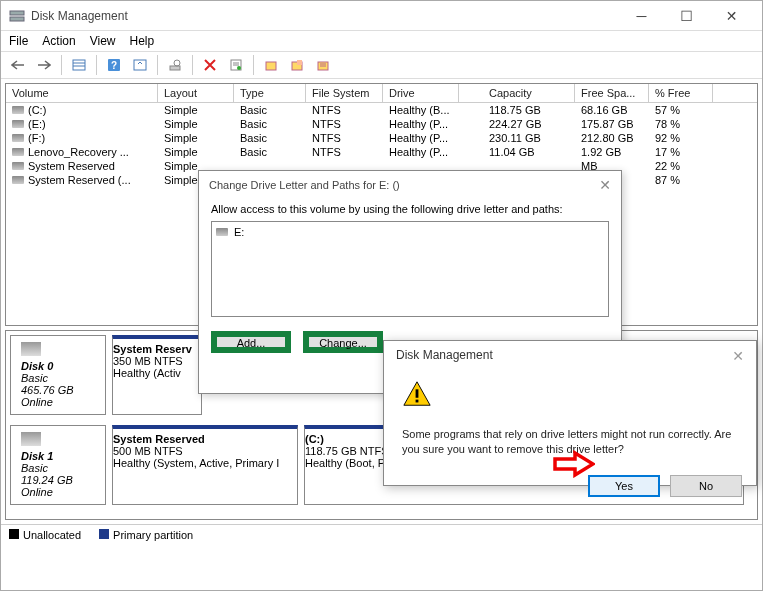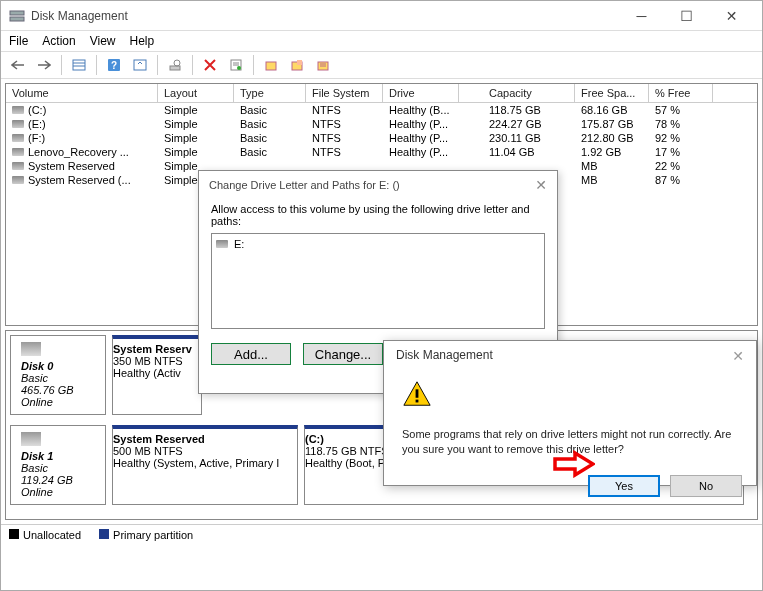--- a/index.html
+++ b/index.html
@@ -35,28 +35,28 @@
 .disk-label .dname { font-weight: bold; font-size: 11px; }
 .disk-label .dicon { width: 20px; height: 14px; background: linear-gradient(#999,#ddd); margin-bottom: 2px; display: inline-block; }
 .part { border: 1px solid #888; border-top: 4px solid #1e3a8a; padding: 4px 0; font-size: 11px; }
 .part .pname { font-weight: bold; }
 
 .legend { padding: 4px 8px; font-size: 11px; display: flex; gap: 18px; align-items: center; border-top: 1px solid #ccc; }
 .legend .sq { width: 10px; height: 10px; display: inline-block; margin-right: 4px; }
 .sq-black { background: #000; } .sq-blue { background: #1e3a8a; }
 
 
-.dlg-change { position: absolute; left: 198px; top: 170px; width: 360px; height: 224px; background: #fff; border: 1px solid #888; box-shadow: 2px 2px 8px rgba(0,0,0,0.2); }
+.dlg-change { position: absolute; left: 198px; top: 170px; width: 424px; height: 224px; background: #fff; border: 1px solid #888; box-shadow: 2px 2px 8px rgba(0,0,0,0.2); }
 .dlg-change .dtitle { padding: 6px 10px; font-size: 11px; color: #444; display: flex; align-items: center; }
 .dlg-change .dtitle .close { margin-left: auto; color: #888; font-size: 14px; }
 .dlg-change .dbody { padding: 4px 12px; font-size: 11px; }
 .dlg-change .listbox { border: 1px solid #888; height: 96px; margin-top: 6px; background: #fff; padding: 4px; }
 .dlg-change .listbox .item { display: flex; align-items: center; gap: 6px; font-size: 11px; }
 .dlg-change .dbtns { display: flex; gap: 12px; padding: 10px 12px; }
-.dlg-change button { width: 80px; height: 22px; font-size: 13px; background: #e1e1e1; border: 1px solid #15803d; }
+.dlg-change button { width: 80px; height: 22px; font-size: 11px; background: #e1e1e1; border: 6px solid #15803d; }
 
 
 .dlg-confirm { position: absolute; left: 383px; top: 340px; width: 374px; height: 146px; background: #fff; border: 1px solid #888; box-shadow: 2px 2px 10px rgba(0,0,0,0.25); }
 .dlg-confirm .ctitle { padding: 7px 12px; font-size: 12px; color: #333; display: flex; }
 .dlg-confirm .ctitle .close { margin-left: auto; color: #999; font-size: 14px; }
 .dlg-confirm .cbody { display: flex; padding: 8px 18px 0 18px; gap: 14px; flex-direction: column; }
 .dlg-confirm .cmsg { font-size: 11px; color: #222; line-height: 1.35; }
 .dlg-confirm .cbtns { display: flex; justify-content: flex-end; gap: 10px; padding: 18px 14px 10px; }
 .dlg-confirm button { width: 72px; height: 22px; font-size: 11px; background: #e1e1e1; border: 1px solid #adadad; }
 .dlg-confirm button.primary { border: 2px solid #0078d7; background: #e5f1fb; }

